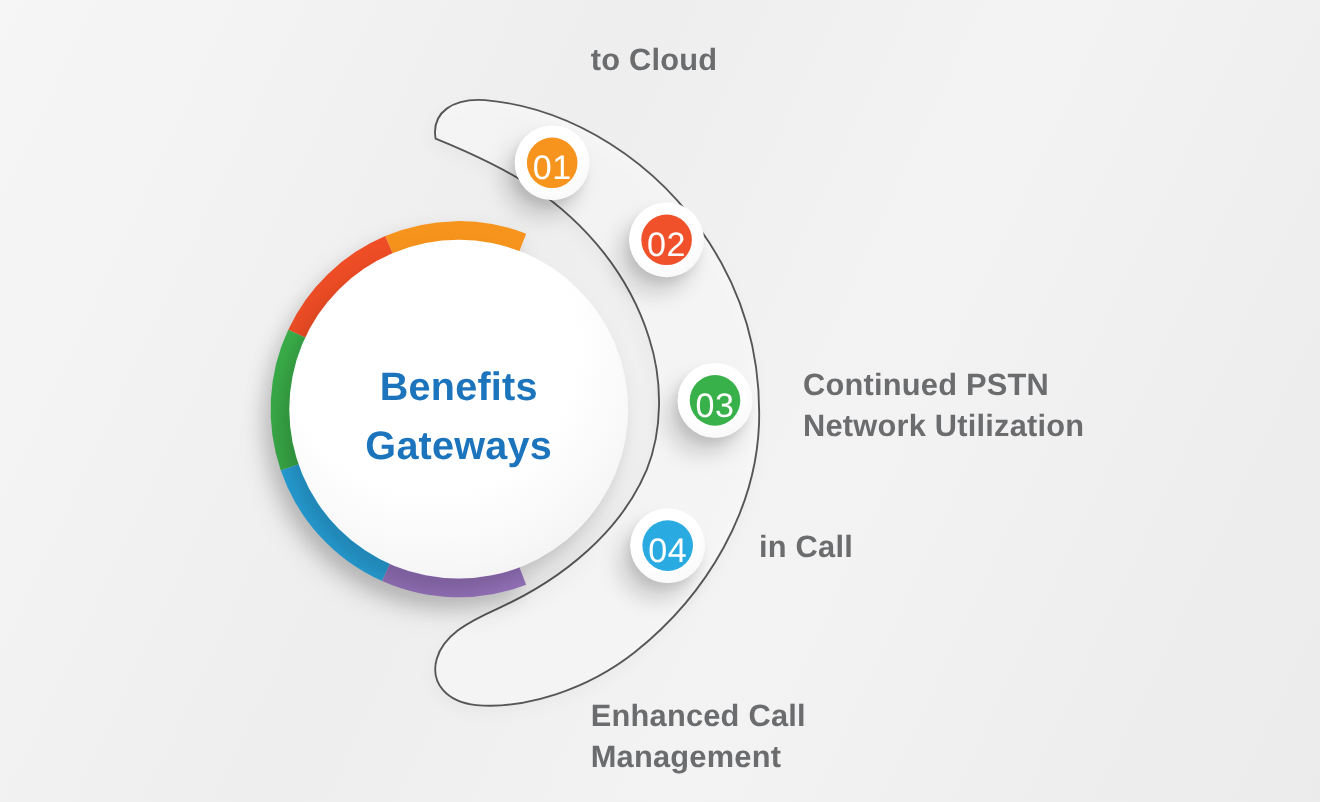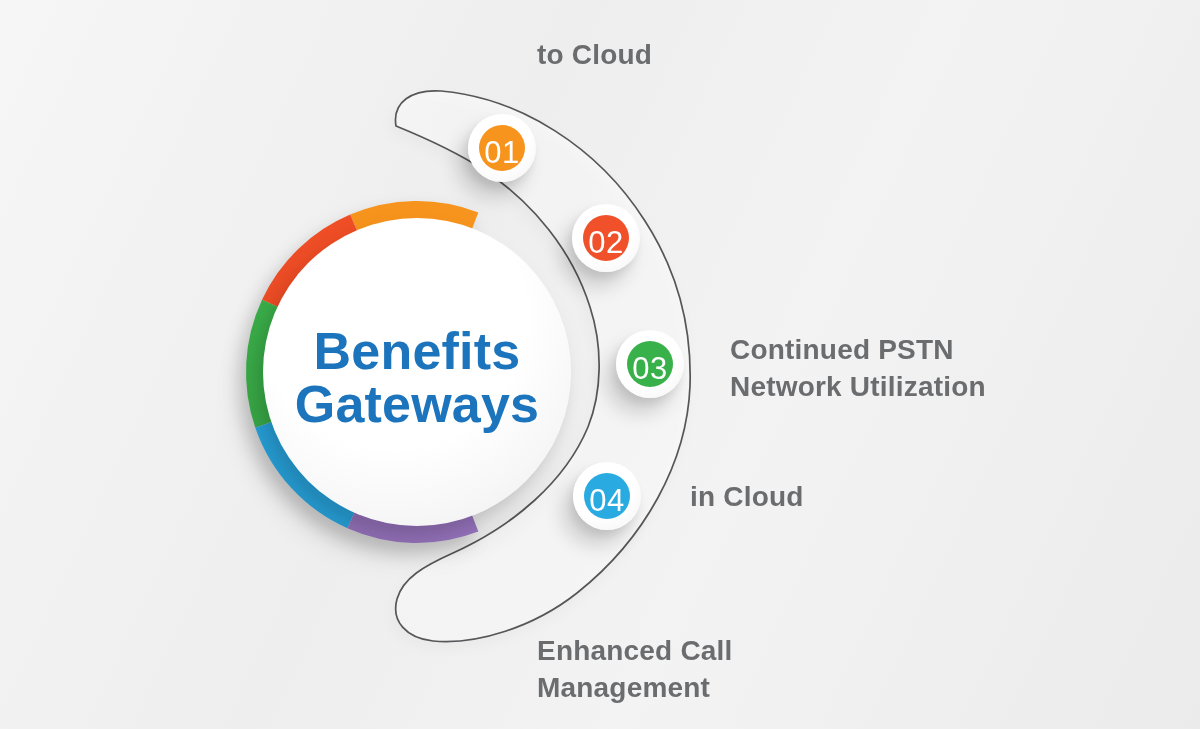--- a/index.html
+++ b/index.html
@@ -37,21 +37,21 @@
   }
   .center-title {
     position: absolute;
     left: 263px; top: 224px;
     width: 308px; height: 308px;
     display: flex;
     flex-direction: column;
     align-items: center;
     justify-content: center;
     text-align: center;
-    font-size: 52px;
+    font-size: 36px;
     font-weight: bold;
     line-height: 53px;
     letter-spacing: 0.2px;
     z-index: 3;
   }
   .badge {
     position: absolute;
     width: 68px; height: 68px;
     border-radius: 50%;
     background: radial-gradient(circle at 42% 35%, #ffffff 55%, #f6f6f7 85%, #f0f0f2 100%);
@@ -76,21 +76,21 @@
     position: absolute;
     font-size: 28px;
     font-weight: bold;
     line-height: 37px;
     letter-spacing: 0.2px;
     z-index: 5;
     white-space: nowrap;
   }
   
   .badge-1 { left: 468px; top: 114px; }
-  .badge-2 { left: 572px; top: 204px; }
+  .badge-2 { left: 572px; top: 184px; }
   .badge-3 { left: 616px; top: 330px; }
   .badge-4 { left: 573px; top: 462px; }
   .badge-5 { left: 471px; top: 549px; }
   .label-1 { left: 537px; top: 36px; }
   .label-2 { left: 685px; top: 166px; }
   .label-3 { left: 730px; top: 331px; }
   .label-4 { left: 690px; top: 478px; }
   .label-5 { left: 537px; top: 632px; }
 </style>
 </head>
@@ -151,20 +151,20 @@
   </div>
 
   <div class="step-label label-1" style="color: rgb(107, 108, 110);">
     <div>to Cloud</div>
   </div>
   <div class="step-label label-3" style="color: rgb(107, 108, 110);">
     <div>Continued PSTN</div>
     <div>Network Utilization</div>
   </div>
   <div class="step-label label-4" style="color: rgb(107, 108, 110);">
-    <div>in Cloud</div>
+    <div>in Call</div>
   </div>
   <div class="step-label label-5" style="color: rgb(107, 108, 110);">
     <div>Enhanced Call</div>
     <div>Management</div>
   </div>
 
 </div>
 
 </body></html>

